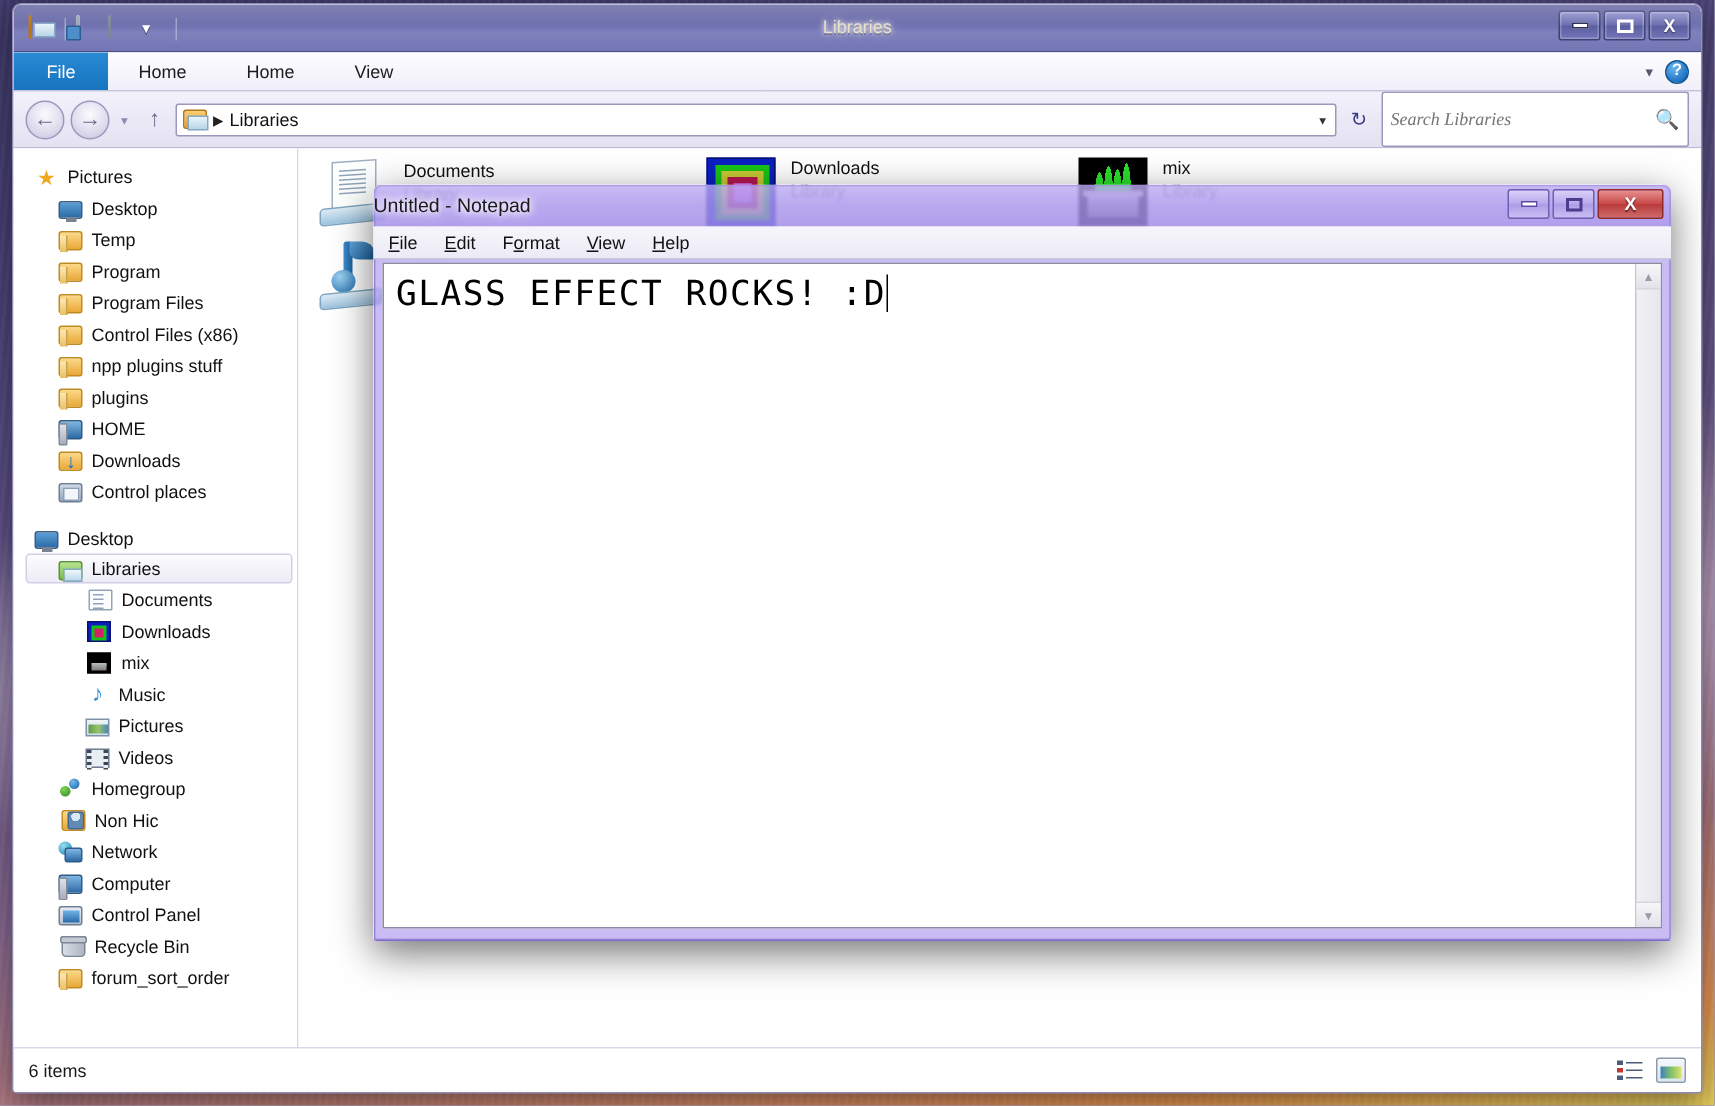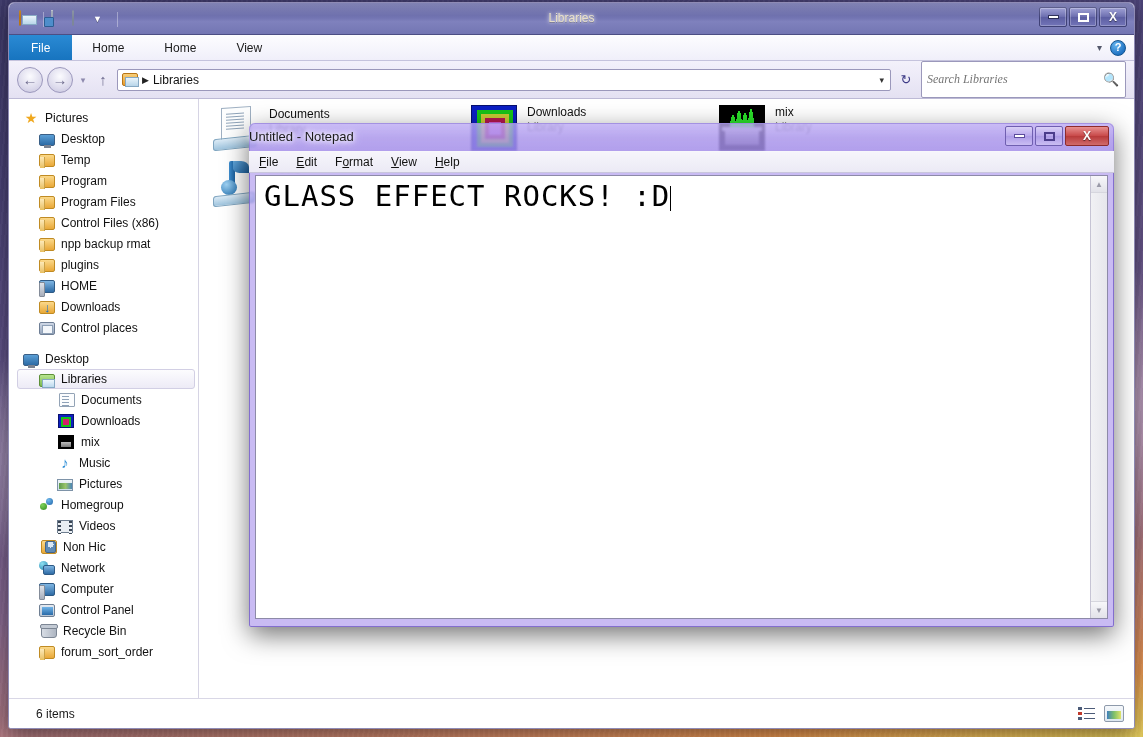--- a/index.html
+++ b/index.html
@@ -281,21 +281,21 @@
     background:radial-gradient(circle at 35% 30%,#9fd2f3,#1d6bab);}
   .big-music .tray{position:absolute;left:0;bottom:2px;width:42px;height:11px;border-radius:3px;
     background:linear-gradient(180deg,#dcebf6,#9dc3dd);border:1px solid #7fa5c0;transform:skewY(-6deg);}
 
   
   .statusbar{
     flex:0 0 30px; height:30px; display:flex; align-items:center;
     border-top:1px solid #d9d7e6; background:#fff; padding:0 10px;
     position:relative;
   }
-  .status-text{ font-size:12px; color:#1a1a1a;margin-left:17px; }
+  .status-text{ font-size:12px; color:#1a1a1a; }
   .view-btns{ margin-left:auto; display:flex; gap:8px; align-items:center; }
   .vb{ width:18px;height:16px;position:relative; }
   .vb-details:before{content:"";position:absolute;left:0;top:1px;width:4px;height:3px;
     background:#4c5b78;box-shadow:0 5px 0 #c0392b,0 10px 0 #4c5b78;}
   .vb-details:after{content:"";position:absolute;left:6px;top:2px;width:11px;height:1px;
     background:#4c5b78;box-shadow:0 5px 0 #4c5b78,0 10px 0 #4c5b78;}
   .vb-large{ width:20px;height:17px;border:1px solid #8e9aab;border-radius:2px;
     background:linear-gradient(180deg,#f5f8fb,#dde7f0); }
   .vb-large:after{content:"";position:absolute;left:2px;bottom:2px;width:14px;height:8px;
     background:linear-gradient(90deg,#3f7fbd,#7fc06a,#dfe26a);}
@@ -345,21 +345,21 @@
   .np-menu{ font-size:12px; color:#111; }
   .np-menu u{ text-decoration:underline; }
   .np-client{
     position:absolute; left:6px; right:6px; top:52px; bottom:8px;
     background:#fff; border:1px solid #8d8aa8;
     display:flex;
   }
   .np-text{
     flex:1; padding:6px 8px; overflow:hidden;
     font-family:"DejaVu Sans Mono","Liberation Mono",monospace;
-    font-size:29px; line-height:28px; color:#000; white-space:pre; letter-spacing:1px;
+    font-size:23px; line-height:28px; color:#000; white-space:pre; letter-spacing:1px;
   }
   .np-caret{
     display:inline-block; width:1px; height:25px; background:#000;
     vertical-align:-5px;
   }
   .np-scroll{
     width:17px; flex:0 0 17px; border-left:1px solid #c6c4d4;
     background:linear-gradient(90deg,#f1f1f4,#e6e6ec);
     display:flex; flex-direction:column; justify-content:space-between;
   }
@@ -452,21 +452,21 @@
       <div class="nav-item lvl1">
         <span class="ico ico-folder"></span>
         <span>Program Files</span>
       </div>
       <div class="nav-item lvl1">
         <span class="ico ico-folder"></span>
         <span>Control Files (x86)</span>
       </div>
       <div class="nav-item lvl1">
         <span class="ico ico-folder"></span>
-        <span>npp backup rmat</span>
+        <span>npp plugins stuff</span>
       </div>
       <div class="nav-item lvl1">
         <span class="ico ico-folder"></span>
         <span>plugins</span>
       </div>
       <div class="nav-item lvl1">
         <span class="ico ico-pcmon"></span>
         <span>HOME</span>
       </div>
       <div class="nav-item lvl1">
@@ -501,27 +501,27 @@
         <span>mix</span>
       </div>
       <div class="nav-item lvl2">
         <span class="ico ico-music"></span>
         <span>Music</span>
       </div>
       <div class="nav-item lvl2">
         <span class="ico ico-pic"></span>
         <span>Pictures</span>
       </div>
-      <div class="nav-item lvl1">
-        <span class="ico ico-home"></span>
-        <span>Homegroup</span>
-      </div>
       <div class="nav-item lvl2">
         <span class="ico ico-vid"></span>
         <span>Videos</span>
+      </div>
+      <div class="nav-item lvl1">
+        <span class="ico ico-home"></span>
+        <span>Homegroup</span>
       </div>
       <div class="nav-item lvl1">
         <span class="ico ico-user"></span>
         <span>Non Hic</span>
       </div>
       <div class="nav-item lvl1">
         <span class="ico ico-net"></span>
         <span>Network</span>
       </div>
       <div class="nav-item lvl1">

